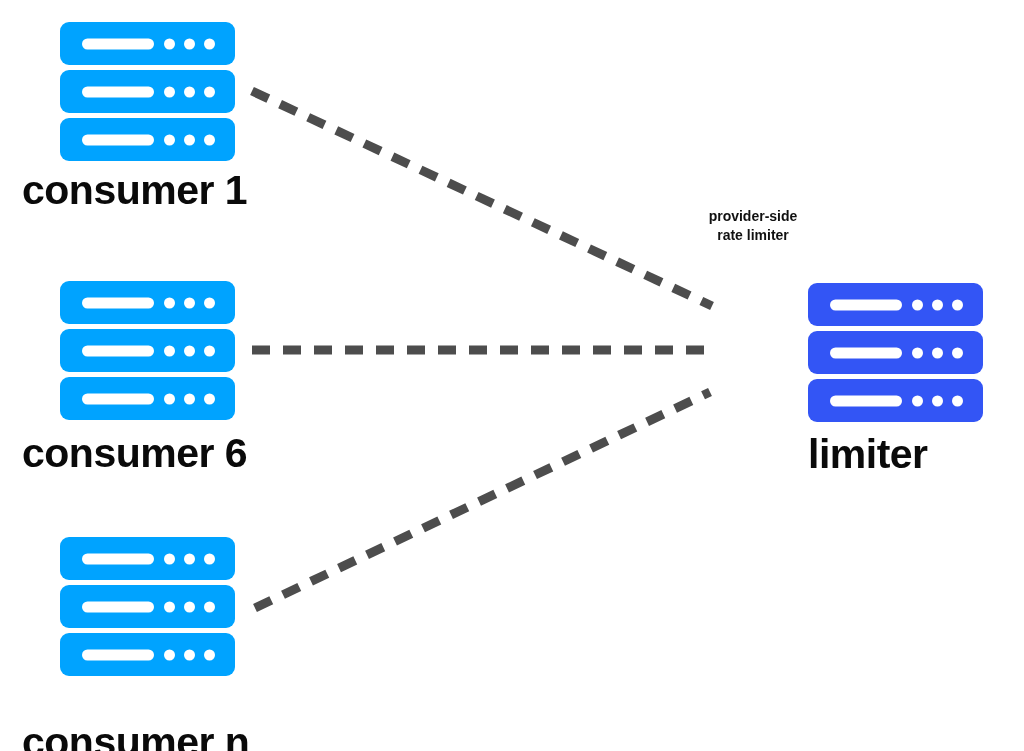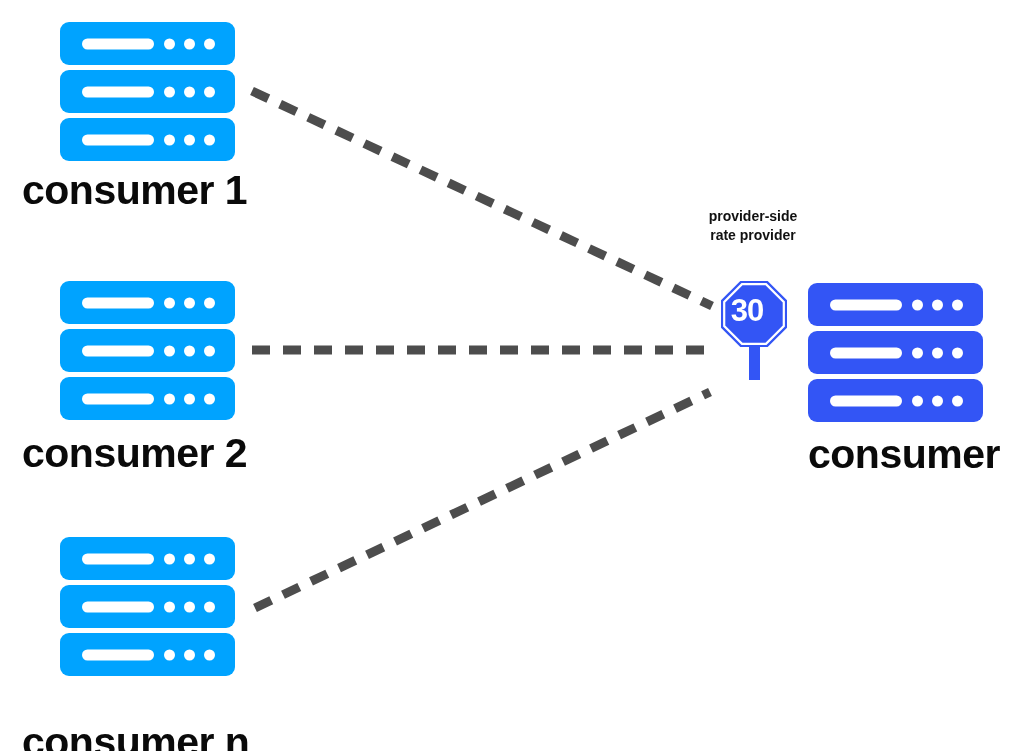--- a/index.html
+++ b/index.html
@@ -197,21 +197,21 @@
     </div>
     <div class="server-row">
       <div class="server-bar"></div>
       <div class="server-dots">
           <i></i>
           <i></i>
           <i></i>
         </div>
     </div>
   </div>
-  <div class="node-label" style="left:22px; top:433px;">consumer 2</div>
+  <div class="node-label" style="left:22px; top:433px;">consumer 6</div>
 
   <div class="server-stack" style="left:60px; top:537px;">
     <div class="server-row">
       <div class="server-bar"></div>
       <div class="server-dots">
           <i></i>
           <i></i>
           <i></i>
         </div>
     </div>
@@ -229,32 +229,23 @@
           <i></i>
           <i></i>
           <i></i>
         </div>
     </div>
   </div>
   <div class="node-label" style="left:22px; top:722px;">consumer n</div>
 
   <div id="limiter-caption">
     <span>provider-side</span>
-    <span>rate provider</span>
-  </div>
-
-  <div id="rate-limiter">
-    <div class="limiter-post"></div>
-    <svg class="limiter-sign" viewBox="0 0 66 66" width="66" height="66">
-      <polygon points="19.33,0 46.67,0 66,19.33 66,46.67 46.67,66 19.33,66 0,46.67 0,19.33" fill="#3355F5"></polygon>
-      <polygon points="21.0,3.2 45.0,3.2 62.8,21.0 62.8,45.0 45.0,62.8 21.0,62.8 3.2,45.0 3.2,21.0" fill="none" stroke="#ffffff" stroke-width="2.2"></polygon>
-      <polygon points="22.4,5.4 43.6,5.4 60.6,22.4 60.6,43.6 43.6,60.6 22.4,60.6 5.4,43.6 5.4,22.4" fill="#3355F5"></polygon>
-    </svg>
-    <div class="limiter-value">30</div>
-  </div>
+    <span>rate limiter</span>
+  </div>
+
 
   <div class="server-stack provider-stack" style="left:808px; top:283px;">
     <div class="server-row">
       <div class="server-bar"></div>
       <div class="server-dots">
           <i></i>
           <i></i>
           <i></i>
         </div>
     </div>
@@ -268,15 +259,15 @@
     </div>
     <div class="server-row">
       <div class="server-bar"></div>
       <div class="server-dots">
           <i></i>
           <i></i>
           <i></i>
         </div>
     </div>
   </div>
-  <div class="node-label" style="left:808px; top:434px;">consumer</div>
+  <div class="node-label" style="left:808px; top:434px;">limiter</div>
 
 </div>
 
 </body></html>

